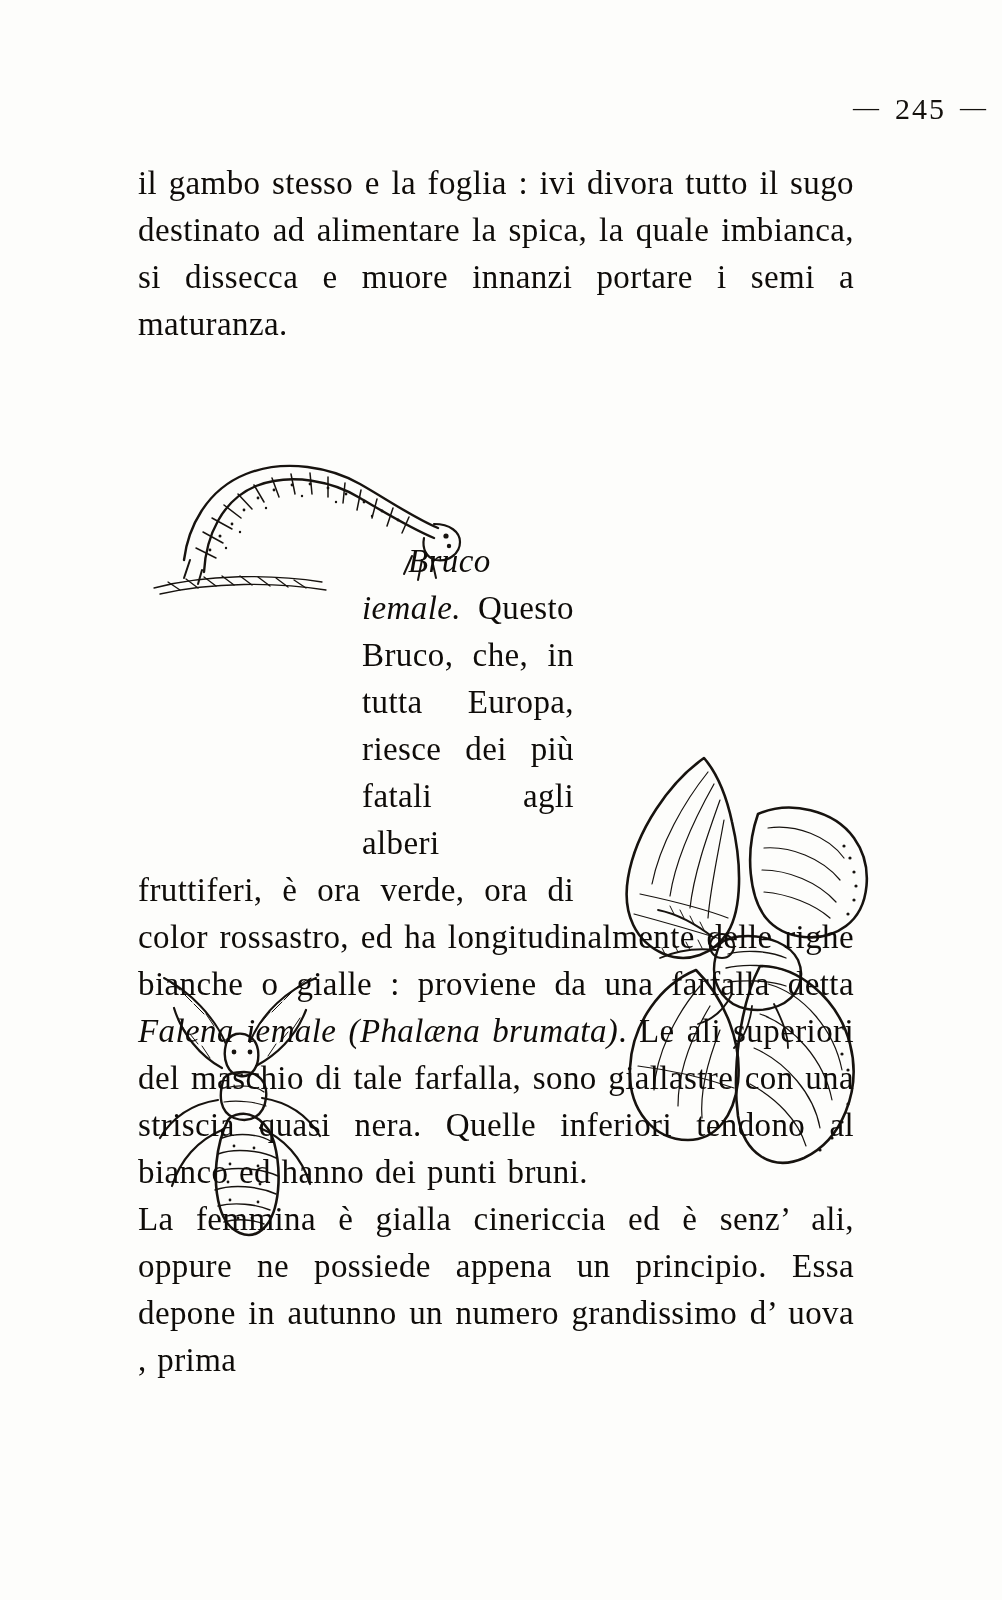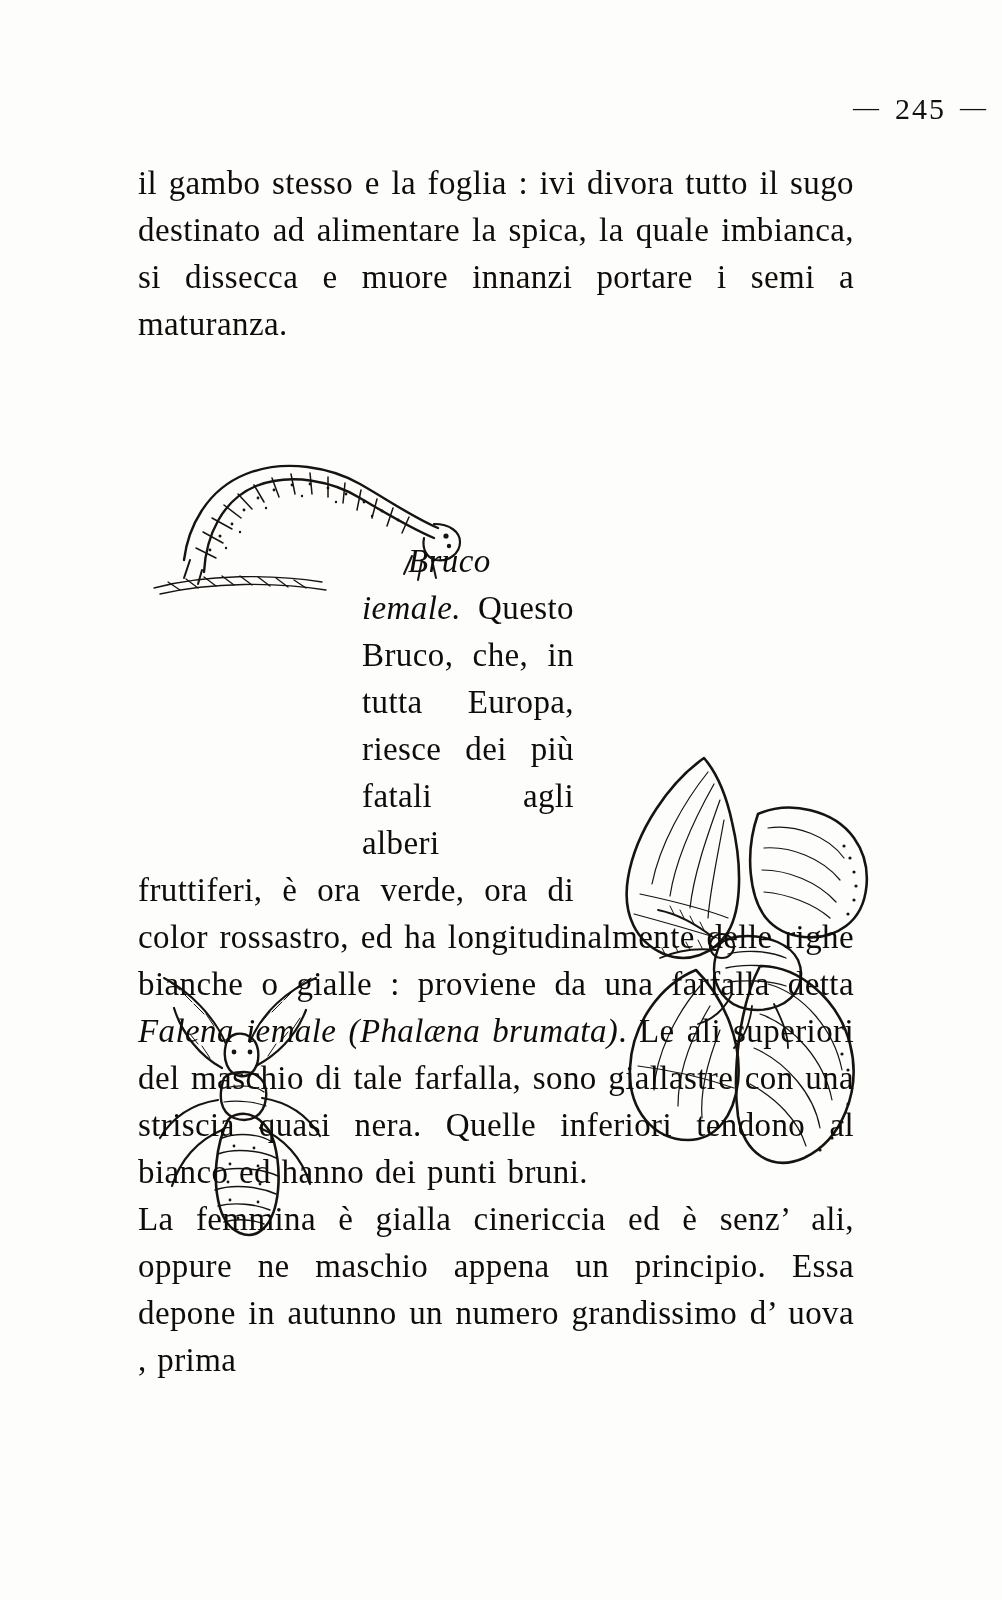--- a/index.html
+++ b/index.html
@@ -336,16 +336,16 @@
 
     <p class="para justify l-wide">il gambo stesso e la foglia : ivi divora tutto il sugo destinato ad alimentare la spica, la quale imbianca, si dissecca e muore innanzi portare i semi a maturanza.</p>
 
     <p class="para justify indent l-wide">
       <span class="caterpillar-slot"></span>
       <span class="moth-slot"></span>
       <span class="beetle-slot"></span>
       <span class="it">Bruco iemale.</span><span> Questo Bruco, che, in tutta Europa, riesce dei più fatali agli alberi fruttiferi, è ora verde, ora di </span><span>color rossastro, ed ha longitudinalmente delle righe bianche o gialle : proviene da una farfalla detta </span><span class="it">Falena iemale (Phalæna brumata)</span><span>. Le ali superiori del maschio di tale farfalla, sono giallastre con una striscia quasi nera. Quelle inferiori tendono al bianco ed hanno dei punti bruni.</span>
     </p>
 
-    <p class="para justify l-wide">La femmina è gialla cinericcia ed è senz’ ali, oppure ne maschio appena un principio. Essa depone in autunno un numero grandissimo d’ uova , prima</p>
+    <p class="para justify l-wide">La femmina è gialla cinericcia ed è senz’ ali, oppure ne possiede appena un principio. Essa depone in autunno un numero grandissimo d’ uova , prima</p>
   </div>
 
 </div>
 
 </body></html>

